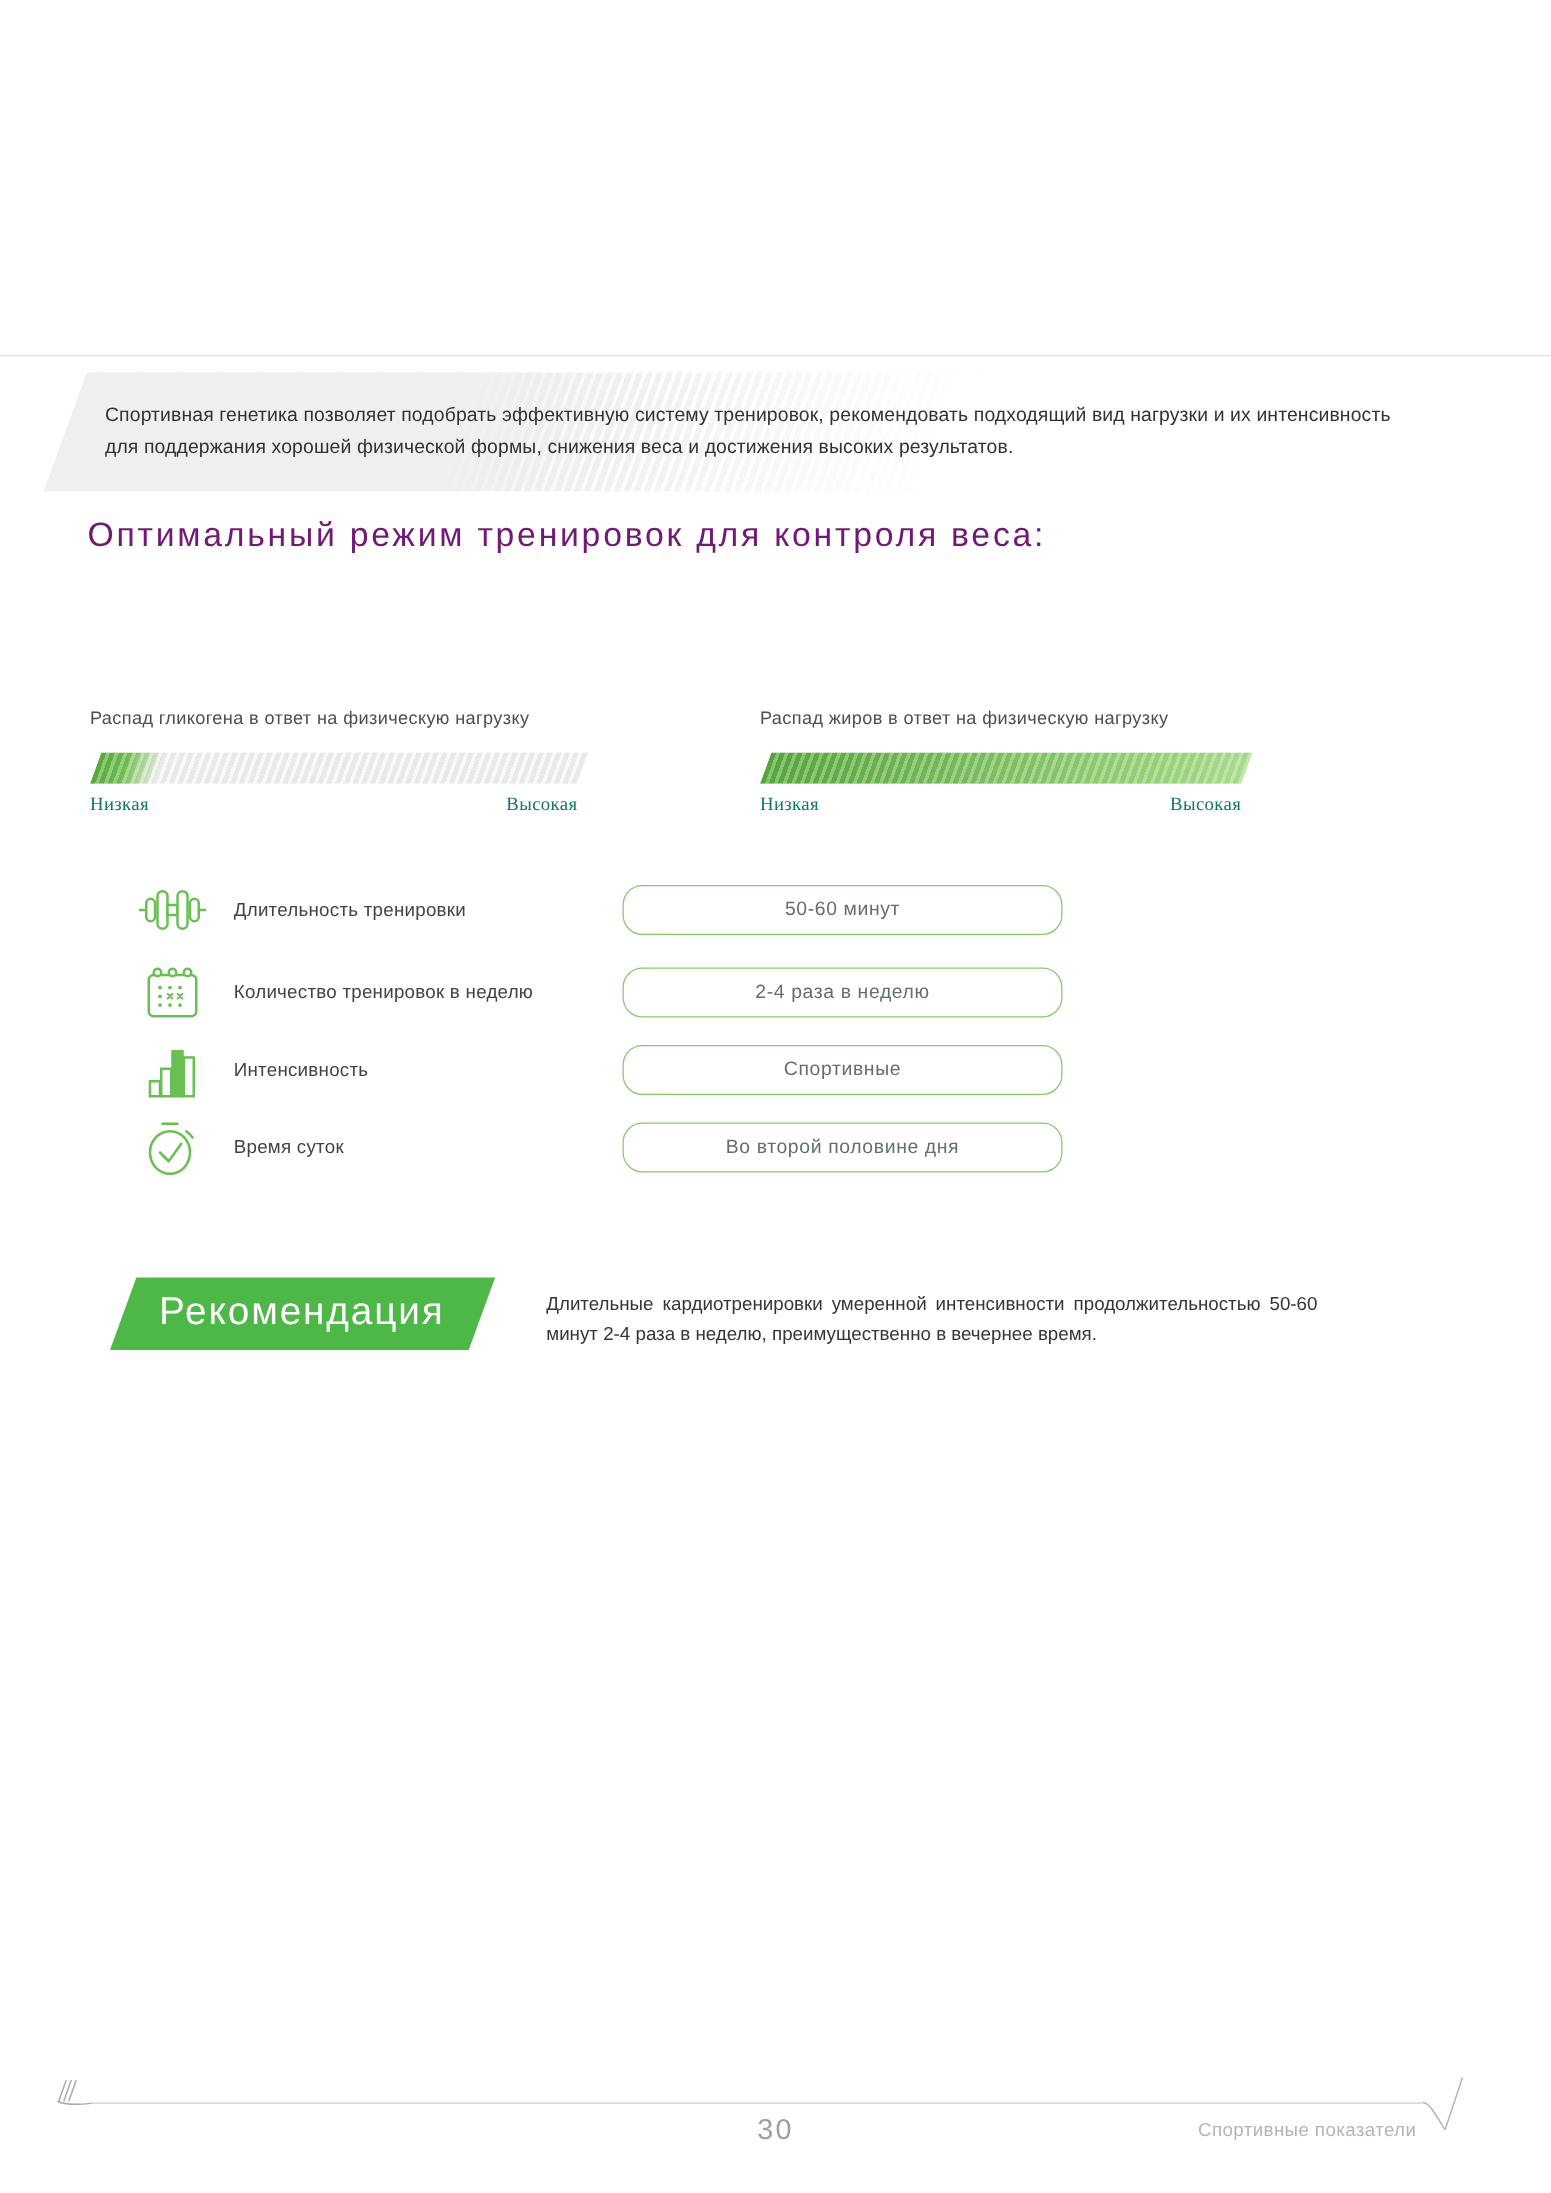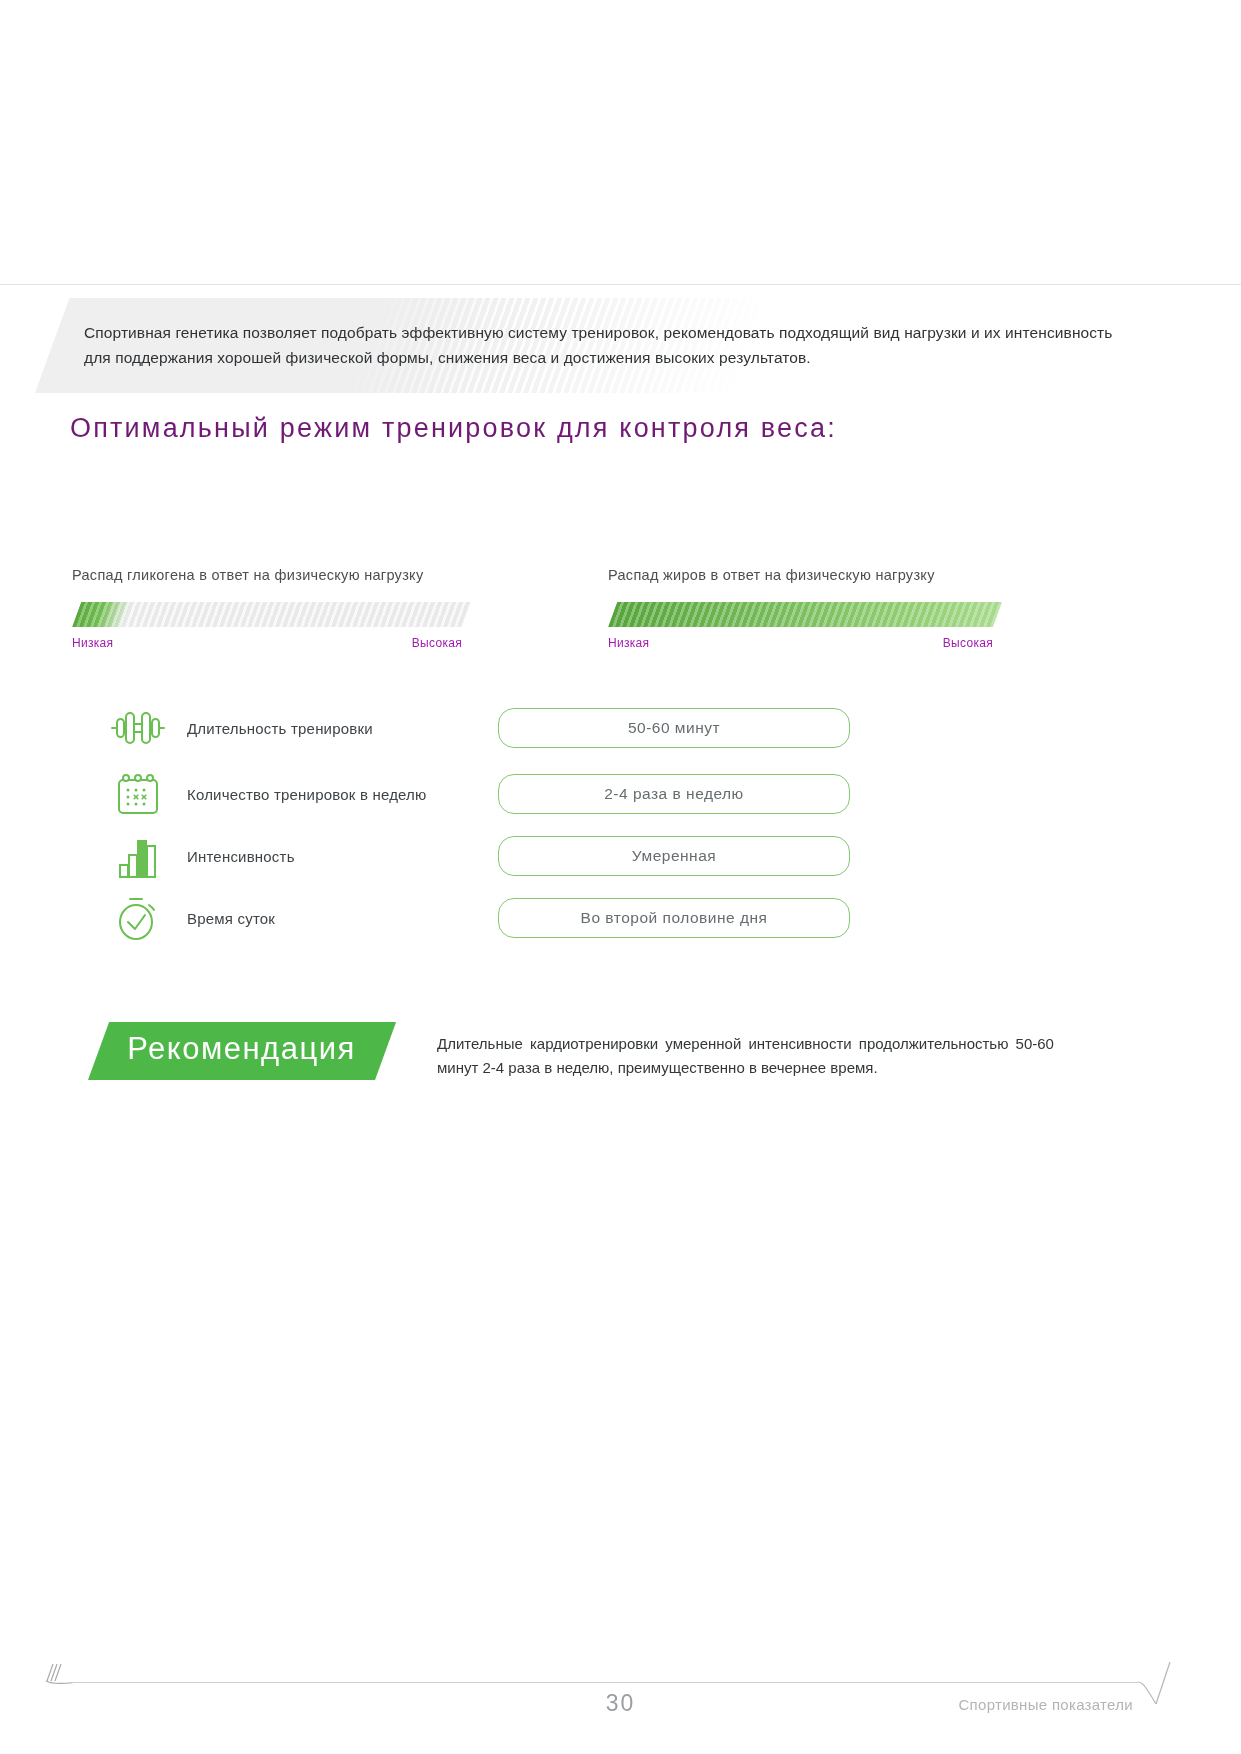--- a/index.html
+++ b/index.html
@@ -50,21 +50,21 @@
   .scale.glycogen .scale-fill {
     background-image:
       repeating-linear-gradient(90deg, rgba(255,255,255,0) 0 4px, rgba(255,255,255,0.30) 4px 7px),
       linear-gradient(90deg, #58a83d 0%, #6fbc4e 45%, rgba(127,199,94,0) 100%);
   }
   .scale.fats .scale-fill {
     background-image:
       repeating-linear-gradient(90deg, rgba(255,255,255,0) 0 4px, rgba(255,255,255,0.30) 4px 7px),
       linear-gradient(90deg, #55a53a 0%, #98d279 85%, #a8db8d 100%);
   }
-  .scale-ends { margin-top:9px; display:flex; justify-content:space-between; font-size:12px; color:#a21caf; letter-spacing:0.3px; }
+  .scale-ends { margin-top:9px; display:flex; justify-content:space-between; font-size:15px; color:#0f766e; letter-spacing:0.3px;font-family:Liberation Serif, serif; }
 
   
   .param-row { position:absolute; left:0; width:100%; height:46px; }
   .param-icon { position:absolute; left:110px; top:0; width:56px; height:46px; display:flex; align-items:center; justify-content:center; }
   .param-icon svg { display:block; }
   .param-label { position:absolute; left:187px; top:50%; transform:translateY(-50%); font-size:15px; color:#3f4448; letter-spacing:0.2px; }
   .param-value {
     position:absolute; left:498px; top:3px; width:352px; height:40px;
     border:1.5px solid #87c96c; border-radius:16px; background:#fff;
     display:flex; align-items:center; justify-content:center;
@@ -175,21 +175,21 @@
   <div class="param-row" style="top:833px">
     <div class="param-icon">
       <svg width="48" height="46" viewBox="0 0 48 46" fill="none" stroke="#6abf52" stroke-width="2">
         <rect x="6" y="32" width="8" height="12" fill="#fff"></rect>
         <rect x="15" y="22" width="8" height="22" fill="#fff"></rect>
         <rect x="24" y="8" width="8" height="36" fill="#6abf52"></rect>
         <rect x="33" y="13" width="8" height="31" fill="#fff"></rect>
       </svg>
     </div>
     <div class="param-label">Интенсивность</div>
-    <div class="param-value">Умеренная</div>
+    <div class="param-value">Спортивные</div>
   </div>
 
   <div class="param-row" style="top:895px">
     <div class="param-icon">
       <svg width="48" height="48" viewBox="0 0 48 48" fill="none" stroke="#6abf52" stroke-width="2" stroke-linecap="round">
         <ellipse cx="22" cy="28" rx="16" ry="17" fill="#fff"></ellipse>
         <line x1="16" y1="5" x2="28" y2="5"></line>
         <path d="M35,11 Q38,13 40,16"></path>
         <path d="M14,28 L21,35 L31,21" stroke-linejoin="round"></path>
       </svg>

